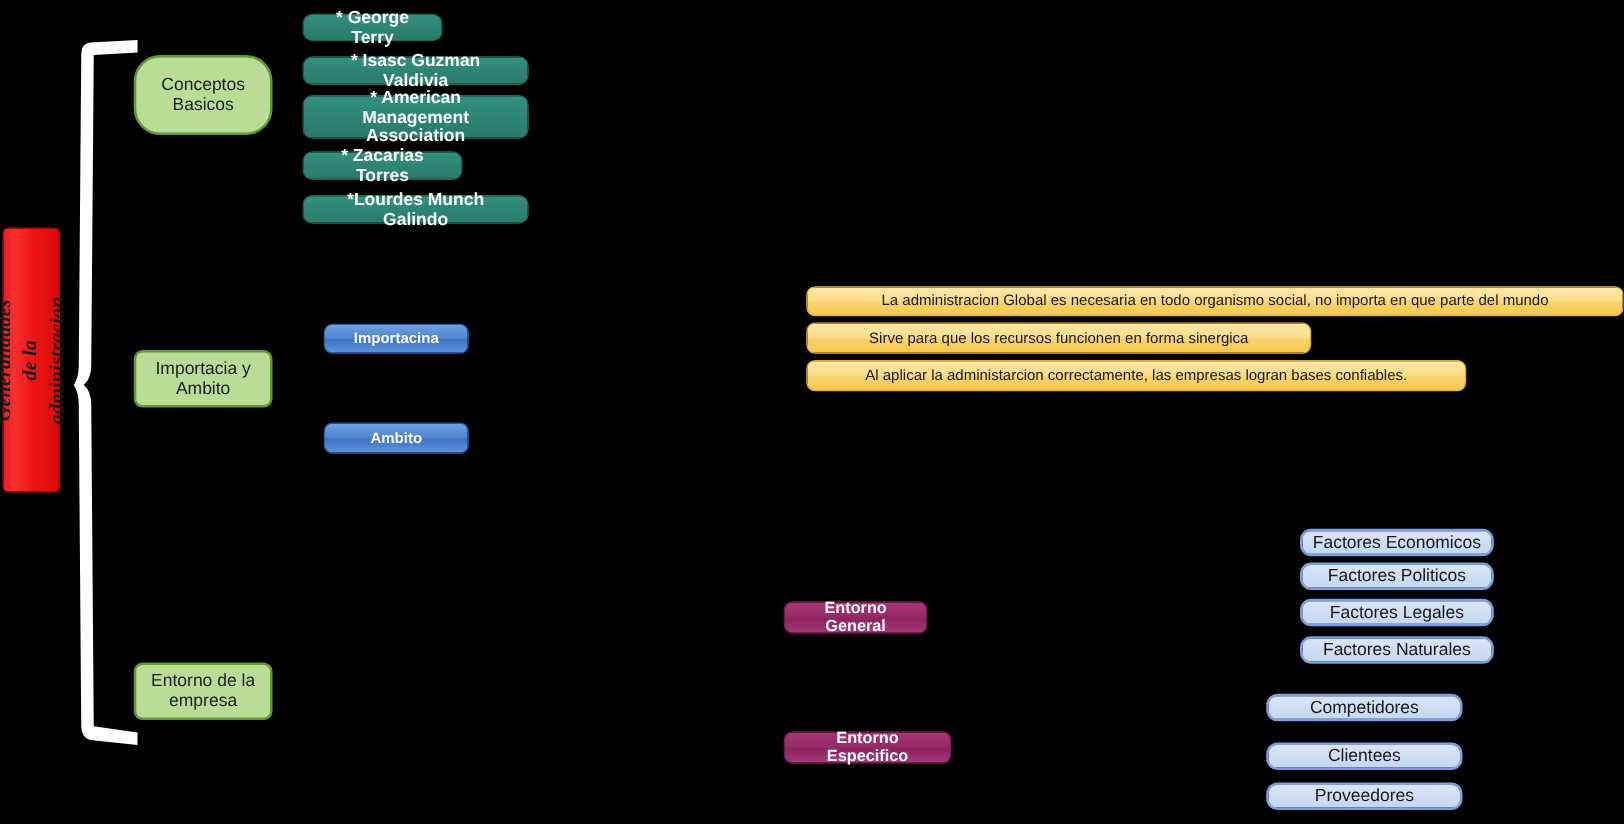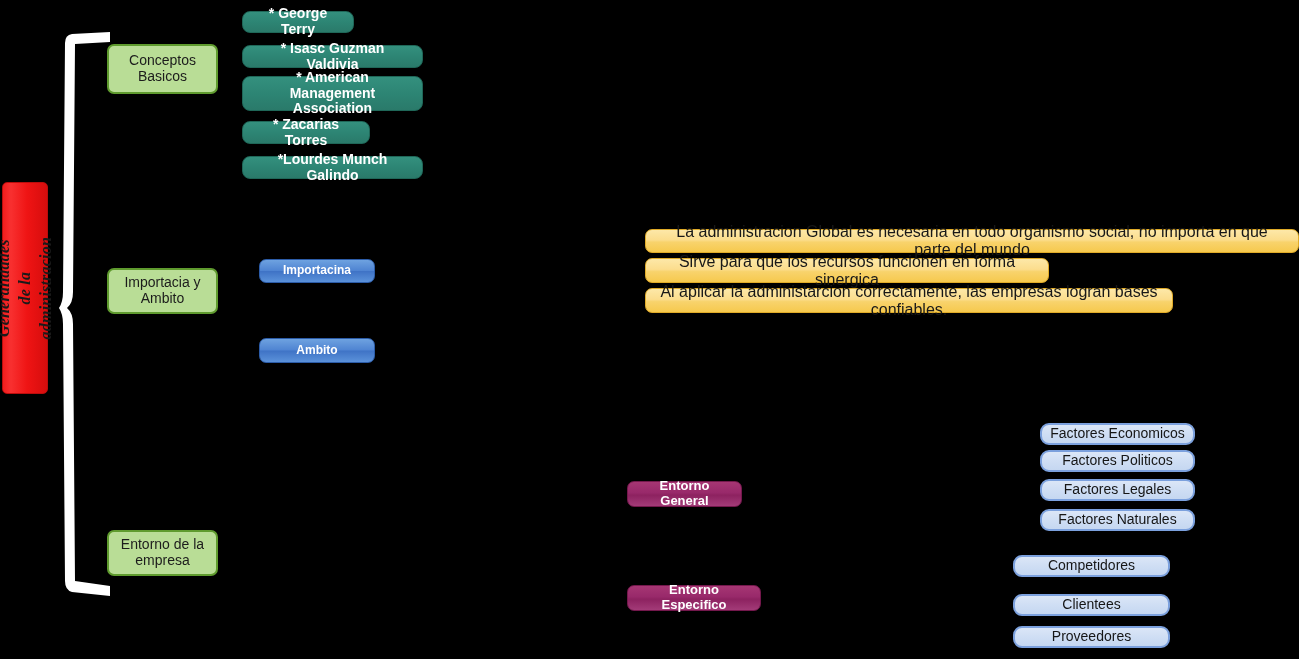--- a/index.html
+++ b/index.html
@@ -99,21 +99,21 @@
     box-shadow: 2px 2px 3px rgba(0,0,0,0.6);
     padding: 0 8px;
   }
 
   
   .yellow-node {
     background: linear-gradient(to bottom, #fde8a8 0%, #fbdd8d 45%, #f8d36c 55%, #f6c94e 100%);
     border: 1px solid #e0ab28;
     border-radius: 7px;
     color: #181818;
-    font-size: 16px;
+    font-size: 12px;
     box-shadow: 2px 2px 3px rgba(0,0,0,0.55);
     padding: 2px 10px;
     justify-content: center;
   }
 
   
   .plum-node {
     background: linear-gradient(to bottom, #a63673 0%, #98296a 45%, #8d2260 55%, #a33b78 100%);
     border: 1px solid #73184c;
     border-radius: 7px;
@@ -142,26 +142,26 @@
 
   <div class="node root-node">
     <span class="root-text">Generalidades de la
 administracion</span>
   </div>
 
   <svg class="brace" viewBox="0 0 54 568" preserveAspectRatio="none">
     <path d="M 52,2 L 14,4 Q 7,5 7,13 L 5,262 Q 5,272 1,278 Q 5,284 5,294 L 7,551 Q 7,560 14,562 L 52,566 L 52,556 L 17,551 L 15,294 Q 15,283 9,278 Q 15,273 15,262 L 17,14 L 52,12 Z" fill="#ffffff"></path>
   </svg>
 
-  <div class="node green-node" style="left:107px; top:44px; width:111px; height:50px;">
+  <div class="node green-node" style="left:107px; top:44px; width:111px; height:64px;border-radius:21px;">
     <span>Conceptos
 Basicos</span>
   </div>
 
-  <div class="node green-node" style="left:107px; top:268px; width:111px; height:46px;">
+  <div class="node green-node" style="left:107px; top:280px; width:111px; height:46px;">
     <span>Importacia y
 Ambito</span>
   </div>
 
   <div class="node green-node" style="left:107px; top:530px; width:111px; height:46px;">
     <span>Entorno de la
 empresa</span>
   </div>
 
   <div class="node teal-node" style="left:242px; top:11px; width:112px; height:22px;">

